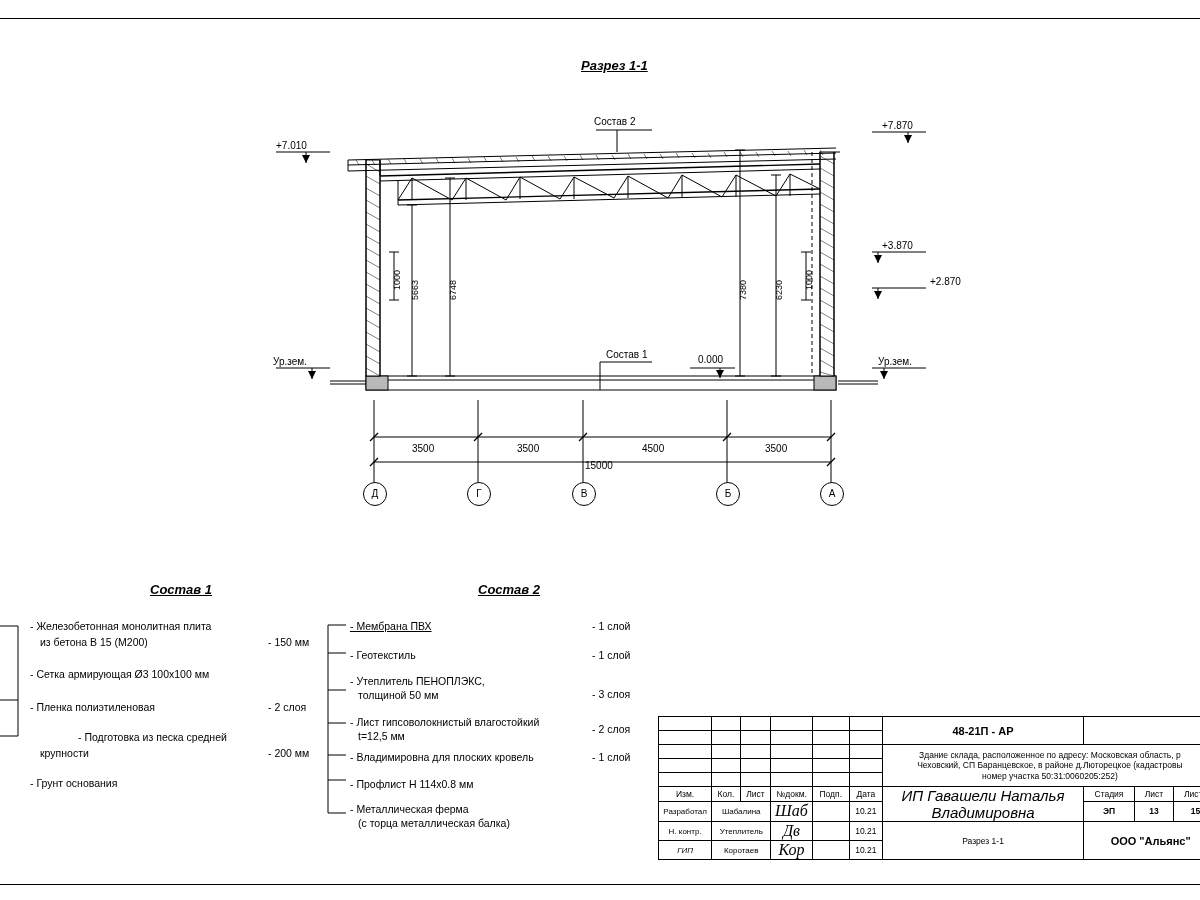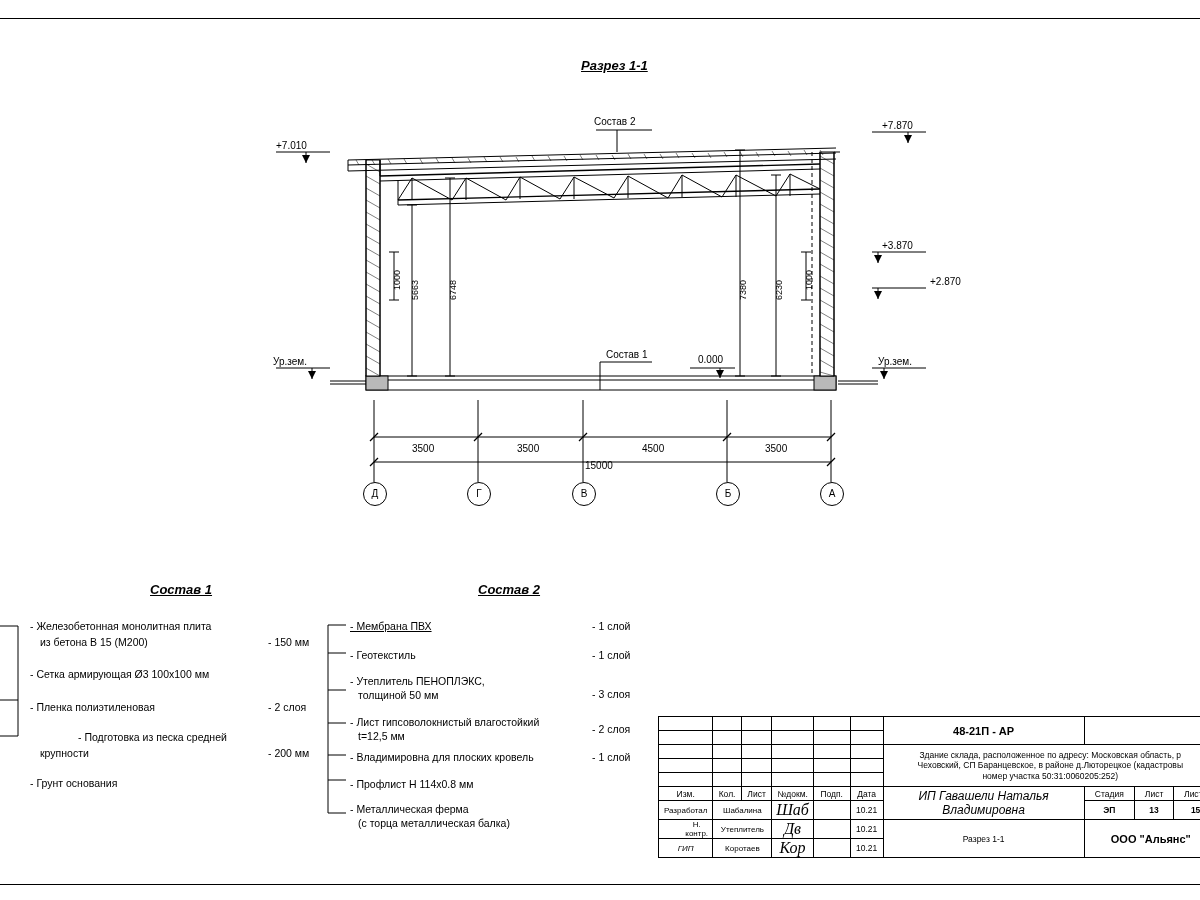--- a/index.html
+++ b/index.html
@@ -402,39 +402,39 @@
           <td></td>
         </tr>
 
       <tr>
         <td class="c">Изм.</td>
         <td class="c">Кол.</td>
         <td class="c">Лист</td>
         <td class="c">№докм.</td>
         <td class="c">Подп.</td>
         <td class="c">Дата</td>
-        <td rowspan="2" class="c" style="font-style:italic;font-size:12px;">ИП Гавашели Наталья Владимировна</td>
+        <td rowspan="2" class="c" style="font-style:italic;font-size:15px;">ИП Гавашели Наталья Владимировна</td>
         <td class="c">Стадия</td>
         <td class="c">Лист</td>
         <td class="c">Листо</td>
       </tr>
 
       <tr>
         <td class="c" style="font-size:8px;">Разработал</td>
         <td class="c" colspan="2" style="font-size:8px;">Шабалина</td>
         <td class="c sig">Шаб</td>
         <td></td>
         <td class="c">10.21</td>
         <td class="c b">ЭП</td>
         <td class="c b">13</td>
         <td class="c b">15</td>
       </tr>
 
       <tr>
-        <td class="c" style="font-size:8px;padding-left:24px;">Н. контр.</td>
+        <td class="c" style="font-size:8px;">Н. контр.</td>
         <td class="c" colspan="2" style="font-size:8px;">Утеплитель</td>
         <td class="c sig">Дв</td>
         <td></td>
         <td class="c">10.21</td>
         <td class="c" rowspan="2">Разрез 1-1</td>
         <td class="c b" colspan="3" rowspan="2" style="font-size:11px;">ООО "Альянс"</td>
       </tr>
 
       <tr>
         <td class="c" style="font-size:8px;font-style:italic;">ГИП</td>

